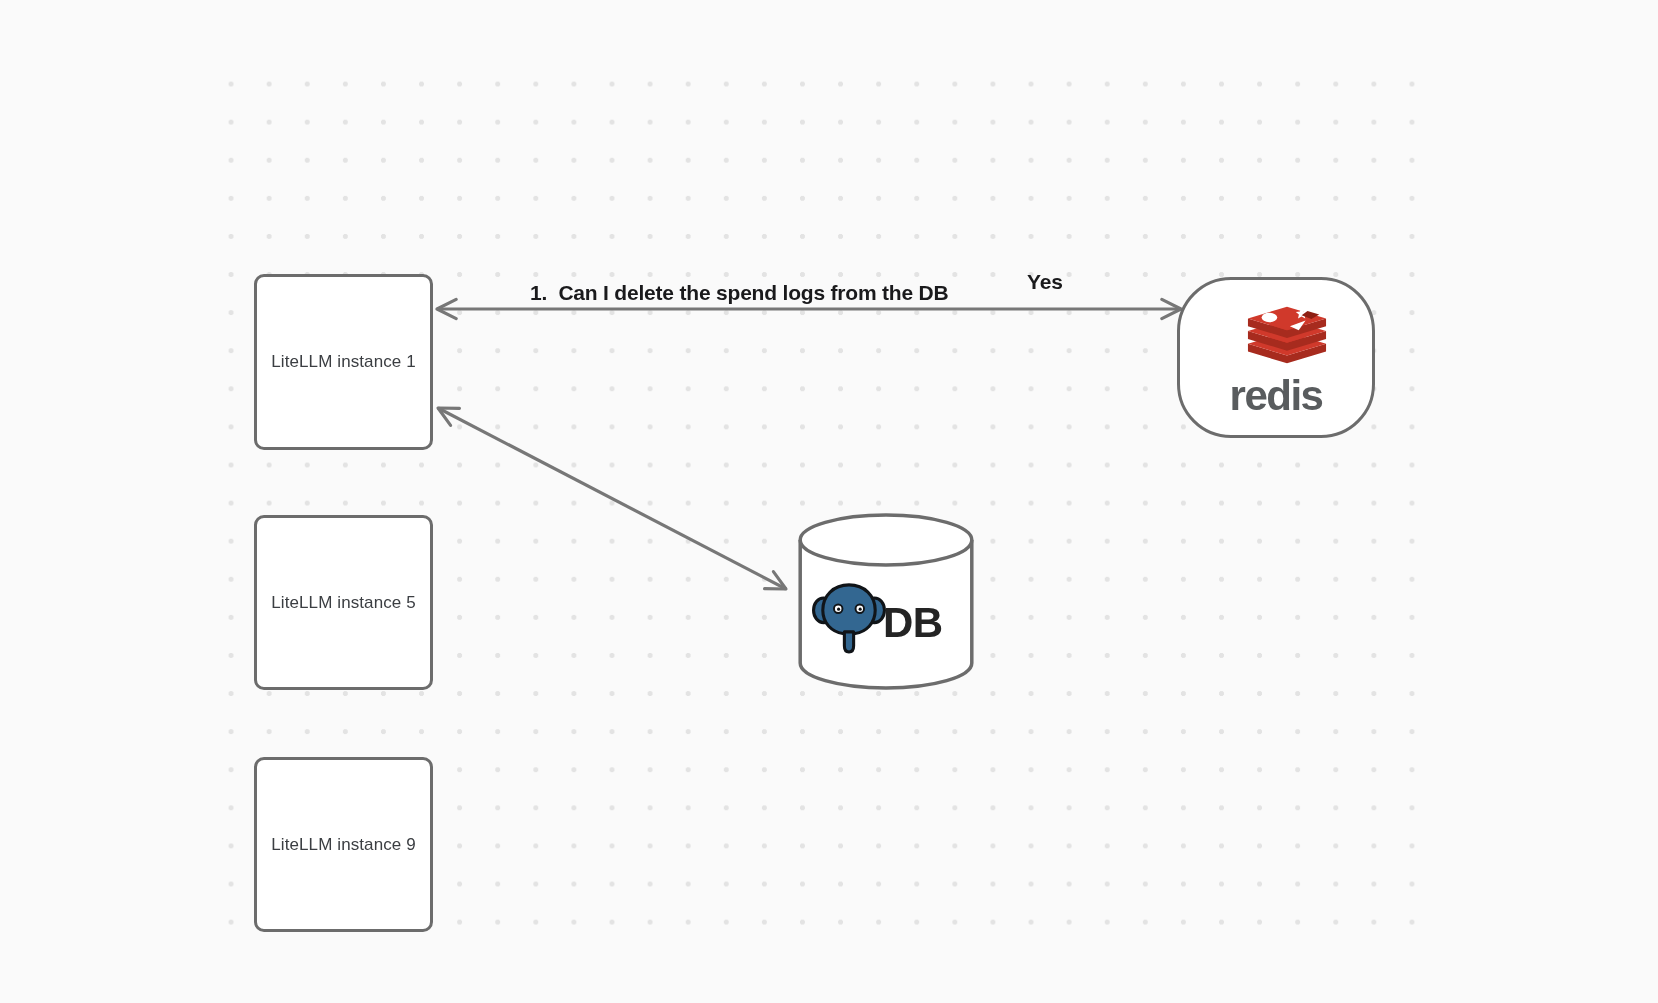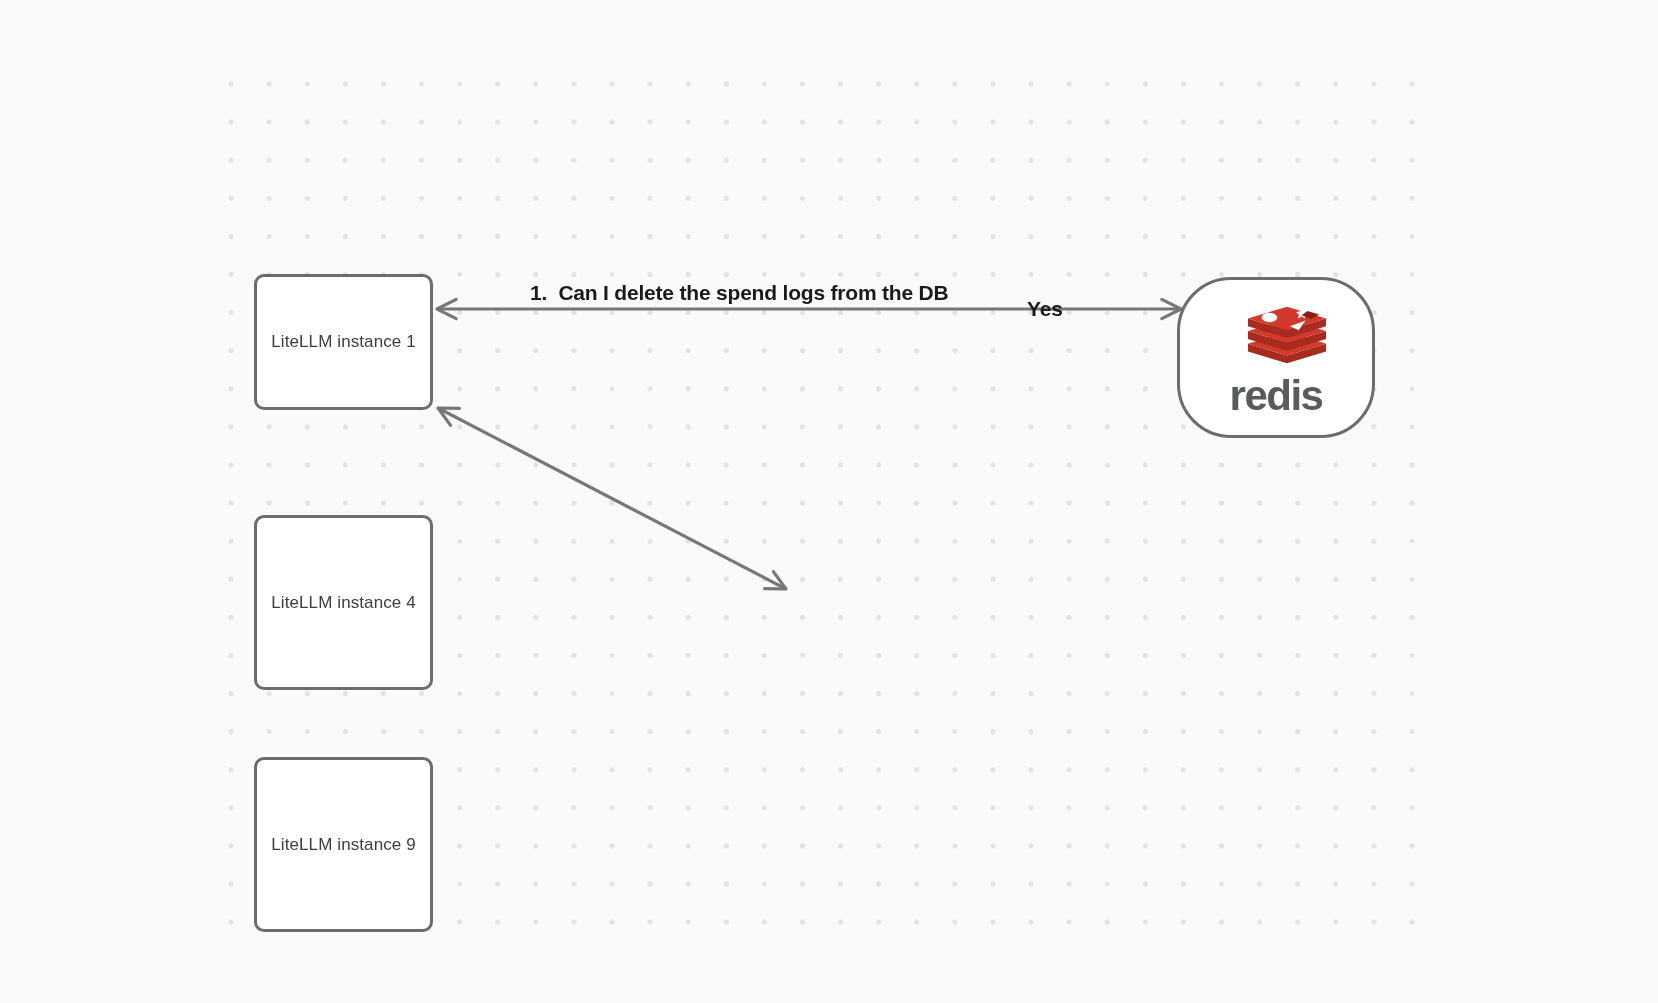--- a/index.html
+++ b/index.html
@@ -9,42 +9,42 @@
   }
   html,body{margin:0;padding:0;}
   body{font-family:"Liberation Sans", sans-serif; background:#fff;}
   .canvas{position:relative;width:1658px;height:1003px;background:var(--bg);overflow:hidden;}
   .dot-grid{
     position:absolute;left:212px;top:65px;width:1218px;height:878px;
     background-image:radial-gradient(circle, var(--dot) 2.5px, transparent 2.8px);
     background-size:38.1px 38.1px;
   }
   .node-box{
-    position:absolute;left:254px;width:179px;height:136px;
+    position:absolute;left:254px;width:179px;height:176px;
     background:#fff;border:3.5px solid var(--border);border-radius:10px;
     display:flex;align-items:center;justify-content:center;
     box-sizing:border-box;
   }
   .node-box .box-label{font-size:17px;color:var(--node-text);letter-spacing:.1px;}
   .redis-pill{
     position:absolute;left:1177px;top:277px;width:198px;height:161px;
     background:#fff;border:3.5px solid var(--border);border-radius:54px;
     box-sizing:border-box;
   }
   .redis-cube{position:absolute;left:66px;top:26px;}
   .redis-word{
     position:absolute;left:0;right:0;top:92px;text-align:center;
     font-size:42px;font-weight:bold;letter-spacing:-1.5px;color:var(--redis-wordmark);
   }
   .edge-label{
     position:absolute;font-weight:bold;font-size:21px;color:var(--label);
     white-space:pre;letter-spacing:-0.2px;
   }
   .edge-label-1{left:490px;top:281px;margin-left:40px;}
-  .edge-label-yes{left:1027px;top:297px;}
+  .edge-label-yes{left:1027px;top:270px;}
   .edge-label-2{left:573px;top:455px;}
   .arrow-layer{position:absolute;left:0;top:0;pointer-events:none;}
   .arrow-line{stroke:var(--arrow);stroke-width:3.2;fill:none;}
   .arrow-head{stroke:var(--arrow);fill:none;stroke-width:1.3;stroke-linecap:round;stroke-linejoin:round;}
   .db-wrap{position:absolute;left:797px;top:511px;width:178px;height:181px;}
   .cyl{stroke:var(--border);stroke-width:3.5;fill:#fff;}
   .pg-logo{position:absolute;left:13px;top:70px;}
   .db-label{
     position:absolute;left:86px;top:88px;font-size:42px;font-weight:bold;
     color:#242424;letter-spacing:-0.5px;
@@ -64,21 +64,21 @@
       </marker>
     </defs>
     <line class="arrow-line" x1="437" y1="309" x2="1181" y2="309" marker-start="url(#chev)" marker-end="url(#chev)"></line>
     <line class="arrow-line" x1="438" y1="408" x2="786" y2="589" marker-start="url(#chev)" marker-end="url(#chev)"></line>
   </svg>
 
   <div class="node-box" style="top:274px">
     <span class="box-label">LiteLLM instance 1</span>
   </div>
   <div class="node-box" style="top:515px;height:175px">
-    <span class="box-label">LiteLLM instance 4</span>
+    <span class="box-label">LiteLLM instance 5</span>
   </div>
   <div class="node-box" style="top:757px;height:175px">
     <span class="box-label">LiteLLM instance 9</span>
   </div>
 
   <div class="edge-label edge-label-1">1.  Can I delete the spend logs from the DB</div>
   <div class="edge-label edge-label-yes">Yes</div>
 
   <div class="redis-pill">
     <svg class="redis-cube" width="82" height="60" viewBox="0 0 84 60">
@@ -95,14 +95,33 @@
         <polygon points="2,12 42,0 82,12 42,24" fill="var(--redis-red)"></polygon>
         <ellipse cx="24" cy="11" rx="8" ry="4.8" fill="#fff"></ellipse>
         <polygon points="57,1 58.8,4.9 63,5.3 59.8,8.1 60.7,12.2 57,10 53.3,12.2 54.2,8.1 51,5.3 55.2,4.9" fill="#fff"></polygon>
         <polygon points="45,20 61,14 54,24" fill="#fff"></polygon>
         <polygon points="63,4.5 75,8 67,12.5 57,8.7" fill="#8e1f13"></polygon>
       </g>
     </svg>
     <div class="redis-word">redis</div>
   </div>
 
+  <div class="db-wrap">
+    <svg width="178" height="181" viewBox="0 0 178 181">
+      <path class="cyl" d="M3.2 29 L3.2 152 A85.8 25 0 0 0 174.8 152 L174.8 29"></path>
+      <ellipse class="cyl" cx="89" cy="29" rx="85.8" ry="25"></ellipse>
+    </svg>
+    <svg class="pg-logo" width="78" height="74" viewBox="0 0 100 96">
+      <g stroke="#101418" stroke-width="4" stroke-linejoin="round" stroke-linecap="round">
+        <ellipse cx="17" cy="38" rx="13" ry="16" fill="var(--pg-blue)"></ellipse>
+        <ellipse cx="83" cy="38" rx="13" ry="16" fill="var(--pg-blue)"></ellipse>
+        <path d="M50 5 C70 5 84 19 84 38 C84 55 72 66 58 68 L42 68 C28 66 16 55 16 38 C16 19 30 5 50 5 Z" fill="var(--pg-blue)"></path>
+        <path d="M44 66 L44 84 C44 90 47 92 50 92 C53 92 56 90 56 84 L56 66 Z" fill="var(--pg-blue)"></path>
+        <circle cx="36" cy="36" r="5.5" fill="#fff" stroke-width="2.5"></circle>
+        <circle cx="64" cy="36" r="5.5" fill="#fff" stroke-width="2.5"></circle>
+      </g>
+      <circle cx="36.5" cy="36.5" r="2" fill="#101418"></circle>
+      <circle cx="64.5" cy="36.5" r="2" fill="#101418"></circle>
+    </svg>
+    <div class="db-label">DB</div>
+  </div>
 
 </div>
 
 </body></html>

